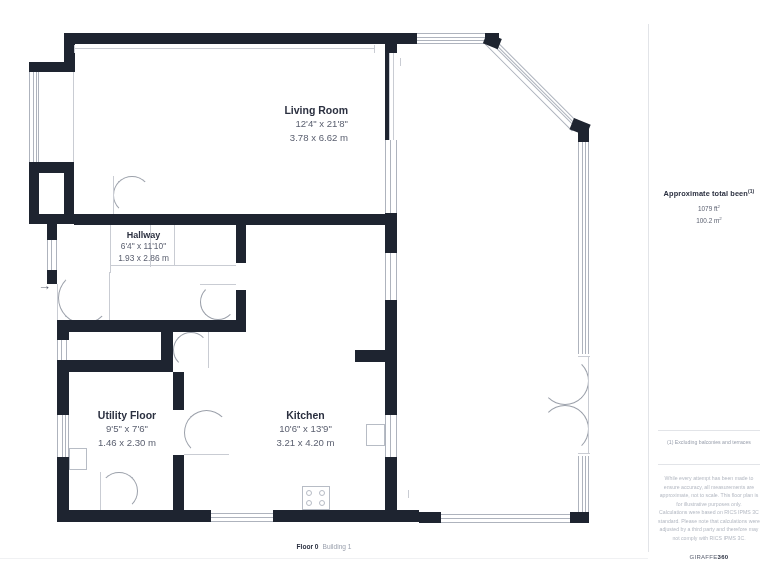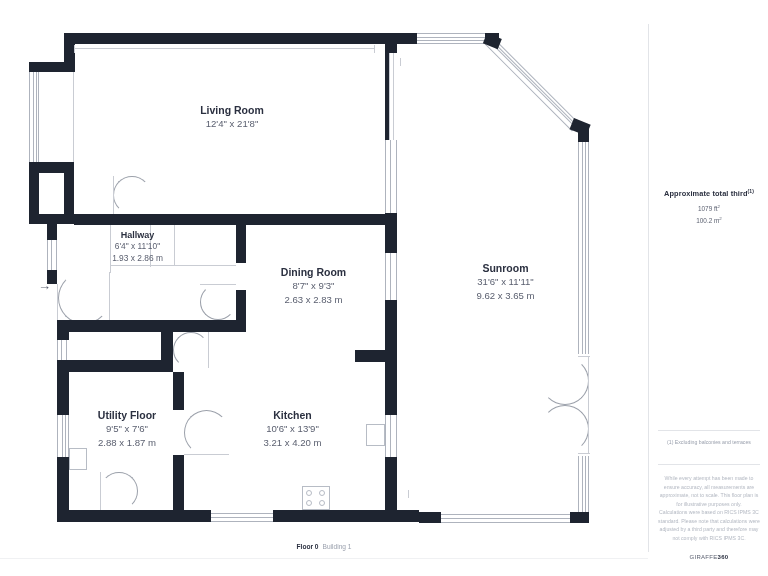--- a/index.html
+++ b/index.html
@@ -225,65 +225,56 @@
   <div class="thin" style="left:74px;top:45px;width:1px;height:8px;"></div>
   <div class="thin" style="left:374px;top:45px;width:1px;height:8px;"></div>
   <div class="thin" style="left:74px;top:48px;width:300px;height:1px;"></div>
   <div class="thin" style="left:110px;top:225px;width:1px;height:48px;"></div>
   <div class="thin" style="left:174px;top:225px;width:1px;height:40px;"></div>
   <div class="thin" style="left:110px;top:265px;width:126px;height:1px;"></div>
   <div class="thin" style="left:400px;top:58px;width:1px;height:8px;"></div>
   <div class="thin" style="left:408px;top:490px;width:1px;height:8px;"></div>
   <div class="thin" style="left:150px;top:225px;width:1px;height:42px;"></div>
 
-  <div class="room" style="left:142px;top:103px;width:180px;">
+  <div class="room" style="left:168px;top:103px;width:180px;text-align:right;">
     <div class="nm">Living Room</div>
     <div class="d1">12'4" x 21'8"</div>
-  </div>
-
-  <div class="room sm" style="left:65px;top:229px;width:145px;">
+    <div class="d2">3.78 x 6.62 m</div>
+  </div>
+
+  <div class="room sm" style="left:71px;top:229px;width:145px;">
     <div class="nm">Hallway</div>
     <div class="d1">6'4" x 11'10"</div>
     <div class="d2">1.93 x 2.86 m</div>
   </div>
 
-  <div class="room" style="left:236px;top:265px;width:155px;">
-    <div class="nm">Dining Room</div>
-    <div class="d1">8'7" x 9'3"</div>
-    <div class="d2">2.63 x 2.83 m</div>
-  </div>
-
-  <div class="room" style="left:423px;top:261px;width:165px;">
-    <div class="nm">Sunroom</div>
-    <div class="d1">31'6" x 11'11"</div>
-    <div class="d2">9.62 x 3.65 m</div>
-  </div>
+
 
 
   <div class="room" style="left:48px;top:408px;width:158px;">
     <div class="nm">Utility Floor</div>
     <div class="d1">9'5" x 7'6"</div>
-    <div class="d2">2.88 x 1.87 m</div>
-  </div>
-
-  <div class="room" style="left:215px;top:408px;width:155px;">
+    <div class="d2">1.46 x 2.30 m</div>
+  </div>
+
+  <div class="room" style="left:228px;top:408px;width:155px;">
     <div class="nm">Kitchen</div>
     <div class="d1">10'6" x 13'9"</div>
     <div class="d2">3.21 x 4.20 m</div>
   </div>
 
   <div class="footer">
     <span class="f0">Floor 0</span><span class="b1">Building 1</span>
   </div>
   <div class="footer-rule"></div>
 
   <div class="divider-v"></div>
   <div class="panel">
     <div class="panel-inner">
-      <div class="area-title"><span>Approximate total third</span><sup>(1)</sup></div>
+      <div class="area-title"><span>Approximate total been</span><sup>(1)</sup></div>
       <div class="area-ft"><span>1079 ft</span><sup>2</sup></div>
       <div class="area-m"><span>100.2 m</span><sup>2</sup></div>
 
       <div class="rule r1"></div>
       <div class="foot-note">(1) Excluding balconies and terraces</div>
       <div class="rule r2"></div>
 
       <div class="disc d1">While every attempt has been made to ensure accuracy, all measurements are approximate, not to scale. This floor plan is for illustrative purposes only.</div>
       <div class="disc d2">Calculations were based on RICS IPMS 3C standard. Please note that calculations were adjusted by a third party and therefore may not comply with RICS IPMS 3C.</div>
 

